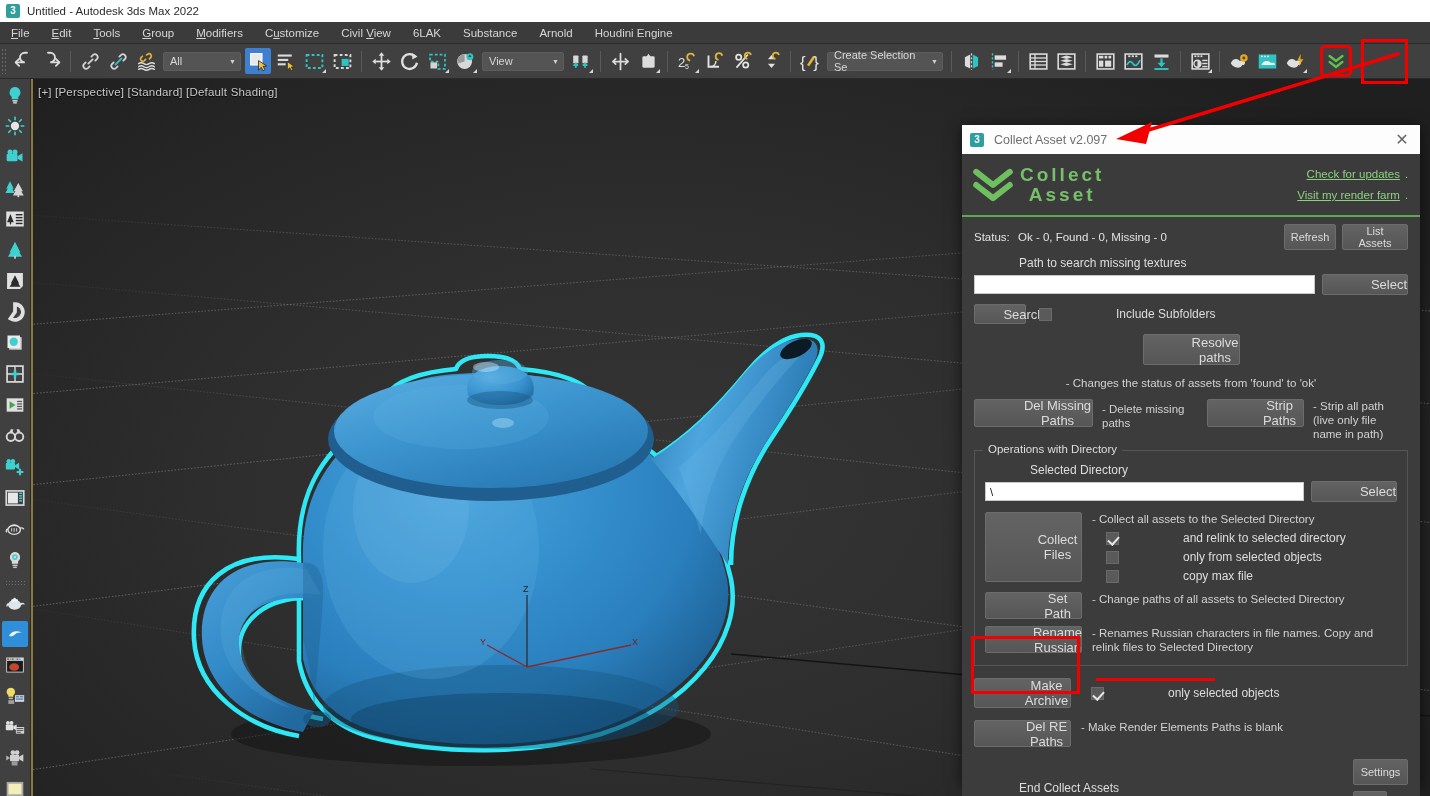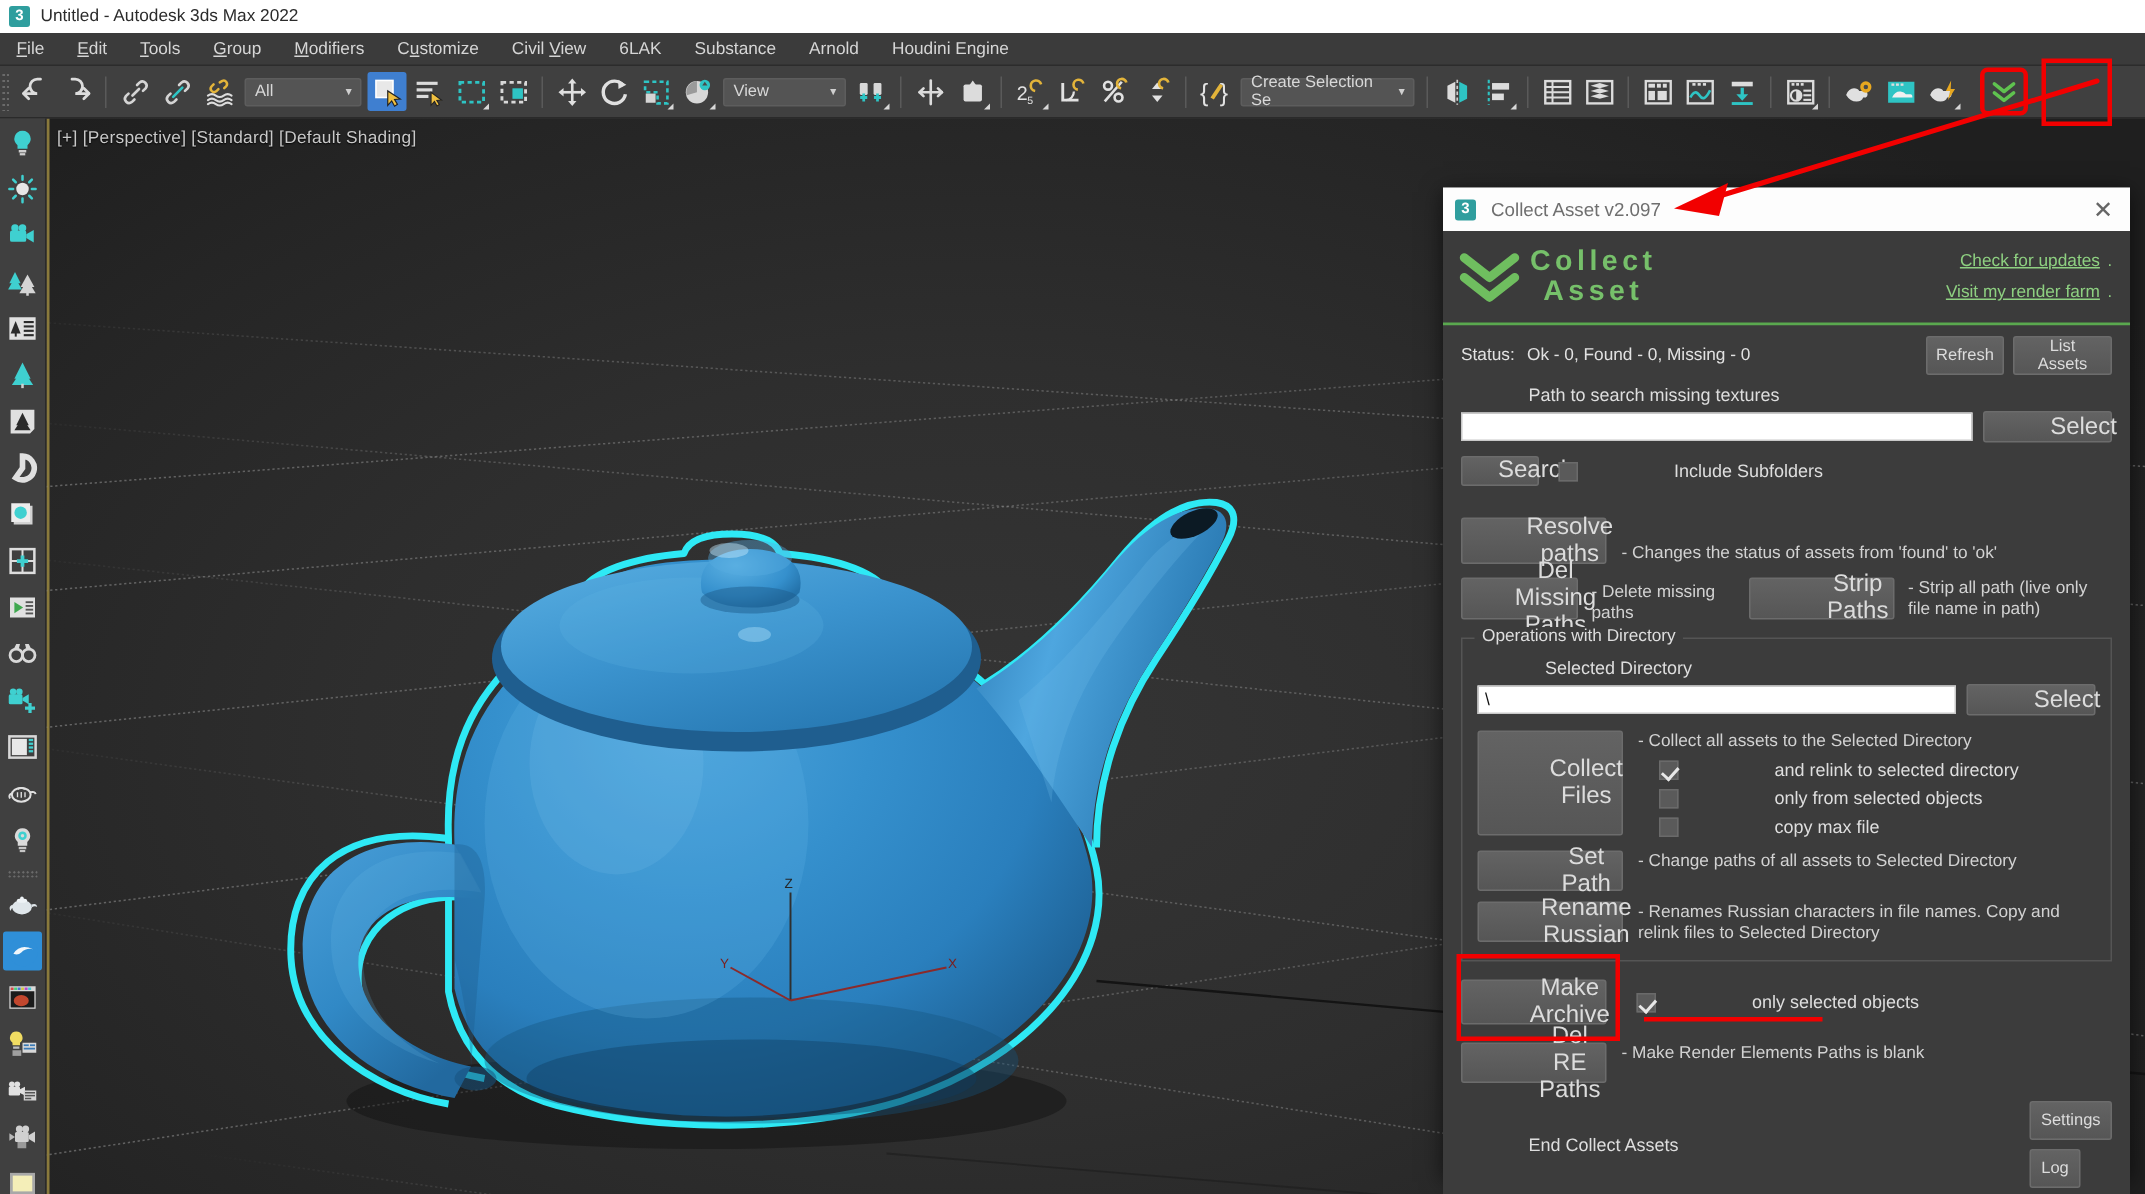--- a/index.html
+++ b/index.html
@@ -148,21 +148,21 @@
 
   .row { display: flex; align-items: center; }
   .lbl { color: #dedede; font-size: 12px; margin-left: 45px; }
 
   .status-row { display: flex; align-items: center; margin-top: 7px; }
   .status-row .k { color: #e2e2e2; font-size: 11.5px; width: 44px; }
   .status-row .v { color: #e2e2e2; font-size: 11.5px; }
 
   .btn {
     background: #5d5d5d; border: 1px solid #6c6c6c; border-radius: 2px;
-    color: #dcdcdc; font-size: 16px; text-align: center;
+    color: #dcdcdc; font-size: 13px; text-align: center;
     display: flex; align-items: center; justify-content: center;
     font-family: "Liberation Sans", sans-serif; cursor: default;
     background-image: linear-gradient(#636363, #565656);
     padding-left: 48px;
   }
   .btn-sm { height: 17px; padding: 12px 8px; font-size: 11px; }
 
   .txtfield {
     background: #fff; border: 1px solid #c9c9c9; height: 19px; color: #111;
     font-size: 11.5px; padding: 0 4px; display:flex; align-items:center;
@@ -965,27 +965,27 @@
       </div>
 
       <div class="row" style="margin-top:9px; gap:13px;">
         <div class="btn" style="width:52px;height:20px">Search</div>
         <div class="chk-row">
           <span class="chk"></span>
           <span class="lbl">Include Subfolders</span>
         </div>
       </div>
 
-      <div class="row" style="margin-top:21px; gap:10px; align-items:flex-end;">
+      <div class="row" style="margin-top:10px; gap:10px; align-items:center;flex-direction:column;">
         <div class="btn" style="width:97px;height:31px;flex:0 0 auto">Resolve paths</div>
         <div class="desc" style="padding-top:1px">- Changes the status of assets from 'found' to 'ok'</div>
       </div>
 
       <div class="row" style="margin-top:9px; gap:9px; align-items:flex-start;">
-        <div class="btn" style="width:78px;height:28px;flex:0 0 auto">Del Missing Paths</div>
+        <div class="btn" style="width:119px;height:28px;flex:0 0 auto">Del Missing Paths</div>
         <div class="desc" style="width:96px;flex:0 0 auto;padding-top:3px">- Delete missing paths</div>
         <div class="btn" style="width:97px;height:28px;flex:0 0 auto">Strip Paths</div>
         <div class="desc" style="flex:1 1 auto">- Strip all path (live only file name in path)</div>
       </div>
 
       <div class="groupbox">
         <div class="gtitle">Operations with Directory</div>
 
         <div class="lbl">Selected Directory</div>
         <div class="row" style="margin-top:4px; gap:7px;">

